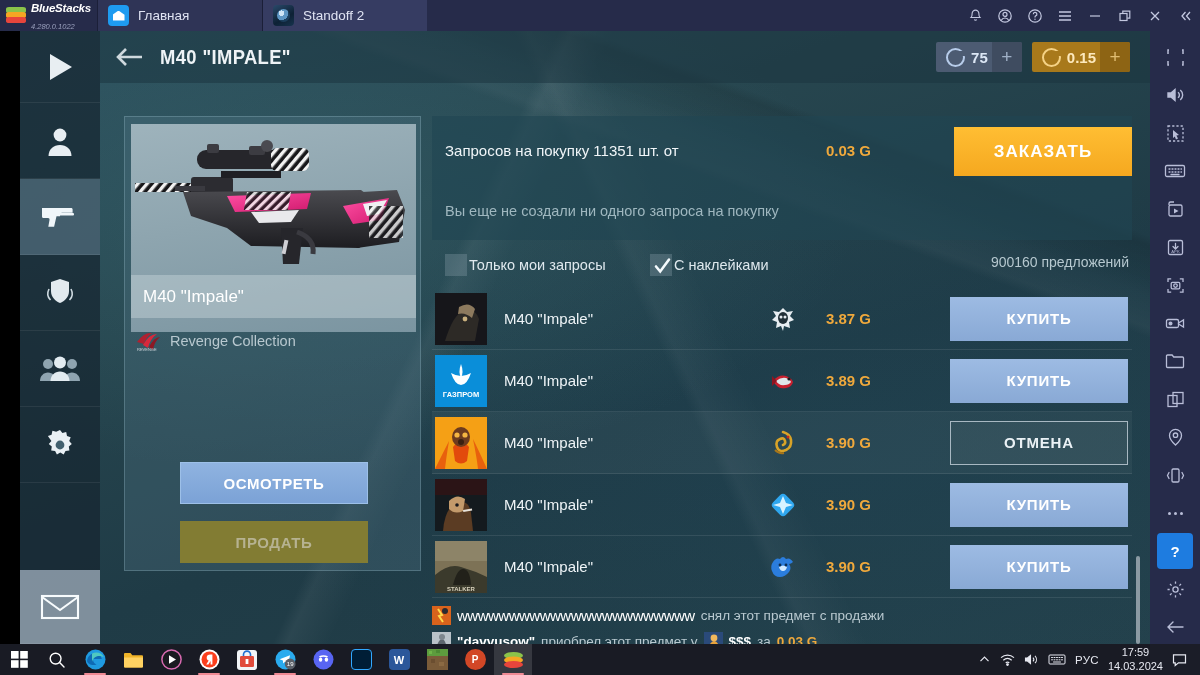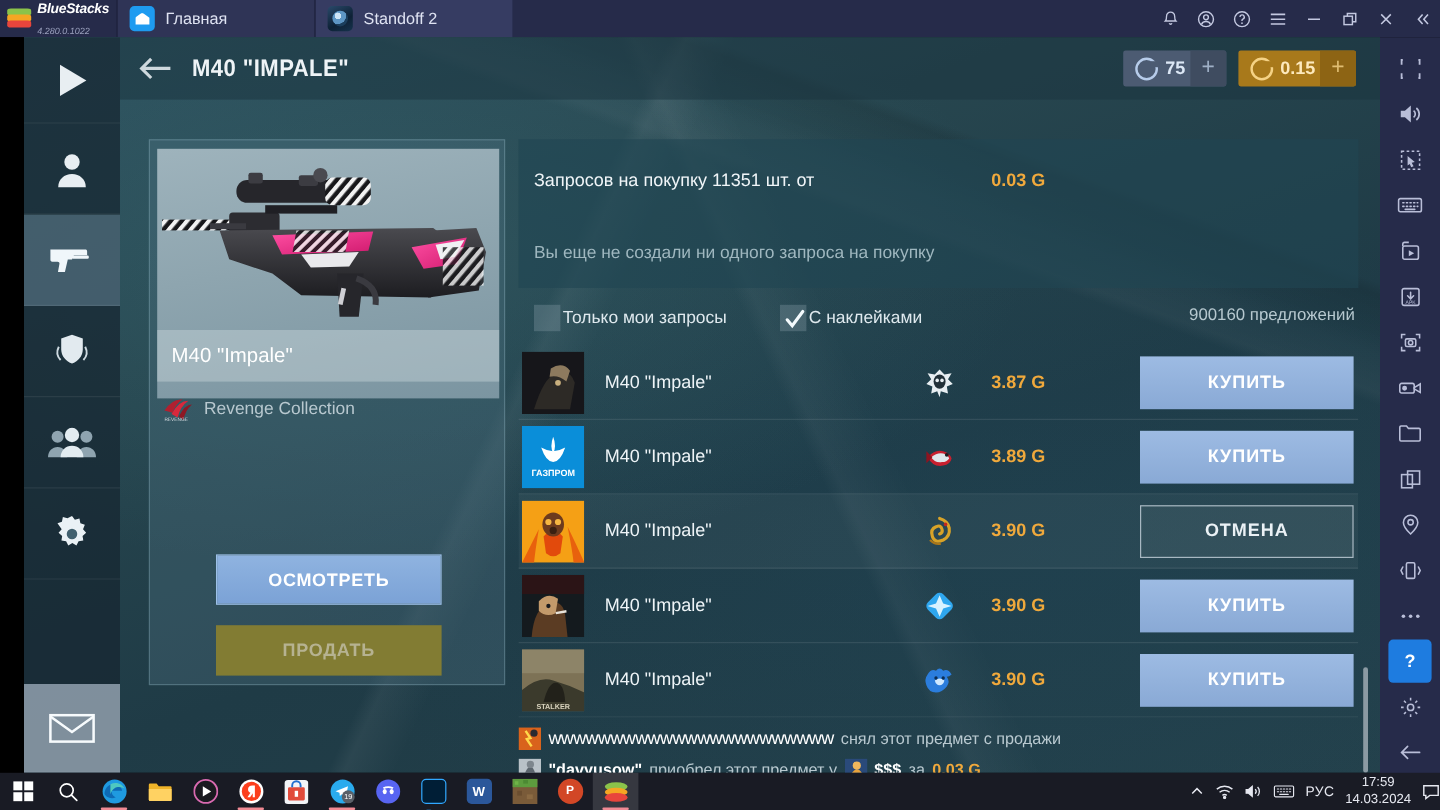--- a/index.html
+++ b/index.html
@@ -87,21 +87,21 @@
     width: 38px; height: 31px; display: flex; align-items: center; justify-content: center;
     position: relative;
   }
   .tb-item.running:after {
     content:""; position:absolute; bottom:0; left:8px; width:22px; height:2.5px;
     background:#f08a94; border-radius:2px;
   }
   .tb-item.active { background: rgba(255,255,255,.13); }
   .tb-ico { width: 21px; height: 21px; border-radius: 4px; position: relative; display:flex;align-items:center;justify-content:center; }
   .tray {
-    margin-left: auto; display: flex; align-items: center; gap: 9px; padding-right: 0;
+    margin-left: auto; display: flex; align-items: center; gap: 9px; padding-right: 13px;
     color: #e6e8f0; font-size: 11px;
   }
   .tray .clock { text-align: center; line-height: 1.22; font-size: 11px; }
   .tray .lang { font-size: 11.5px; letter-spacing: .3px; }
   .tray svg { display:block; }
 
   
   .game {
     position: absolute; left: 20px; top: 31px; width: 1130px; height: 613px;
     background:
@@ -477,20 +477,21 @@
       </div>
       <div class="btn-inspect">ОСМОТРЕТЬ</div>
       <div class="btn-sell">ПРОДАТЬ</div>
     </div>
 
     <div class="market">
 
       <div class="order-box">
         <div class="order-line1">Запросов на покупку 11351 шт. от</div>
         <div class="order-price">0.03 G</div>
+        <div class="btn-order">ЗАКАЗАТЬ</div>
         <div class="order-line2">Вы еще не создали ни одного запроса на покупку</div>
       </div>
 
       <div class="filters">
         <div class="chk" style="left:13px; top:3px;">
           <span class="box"></span>
           <span class="lbl">Только мои запросы</span>
         </div>
         <div class="chk" style="left:218px; top:3px;">
           <span class="box">

